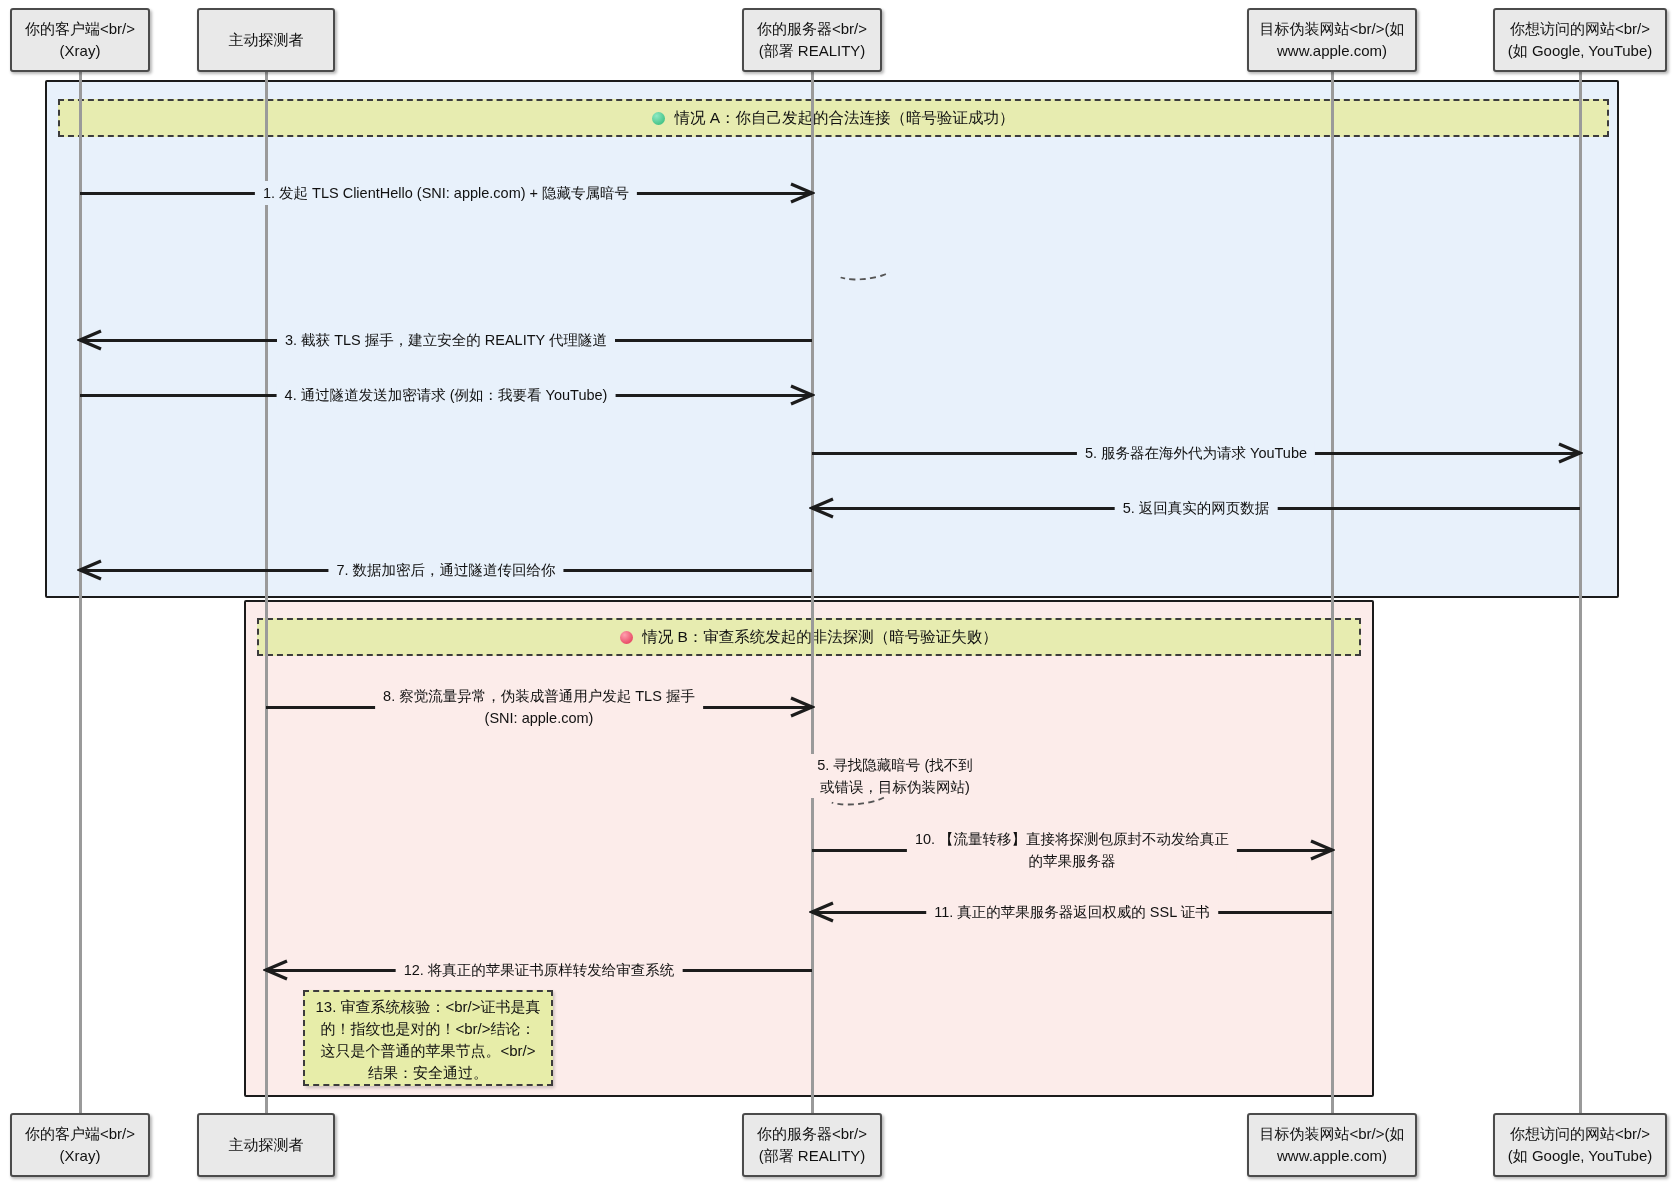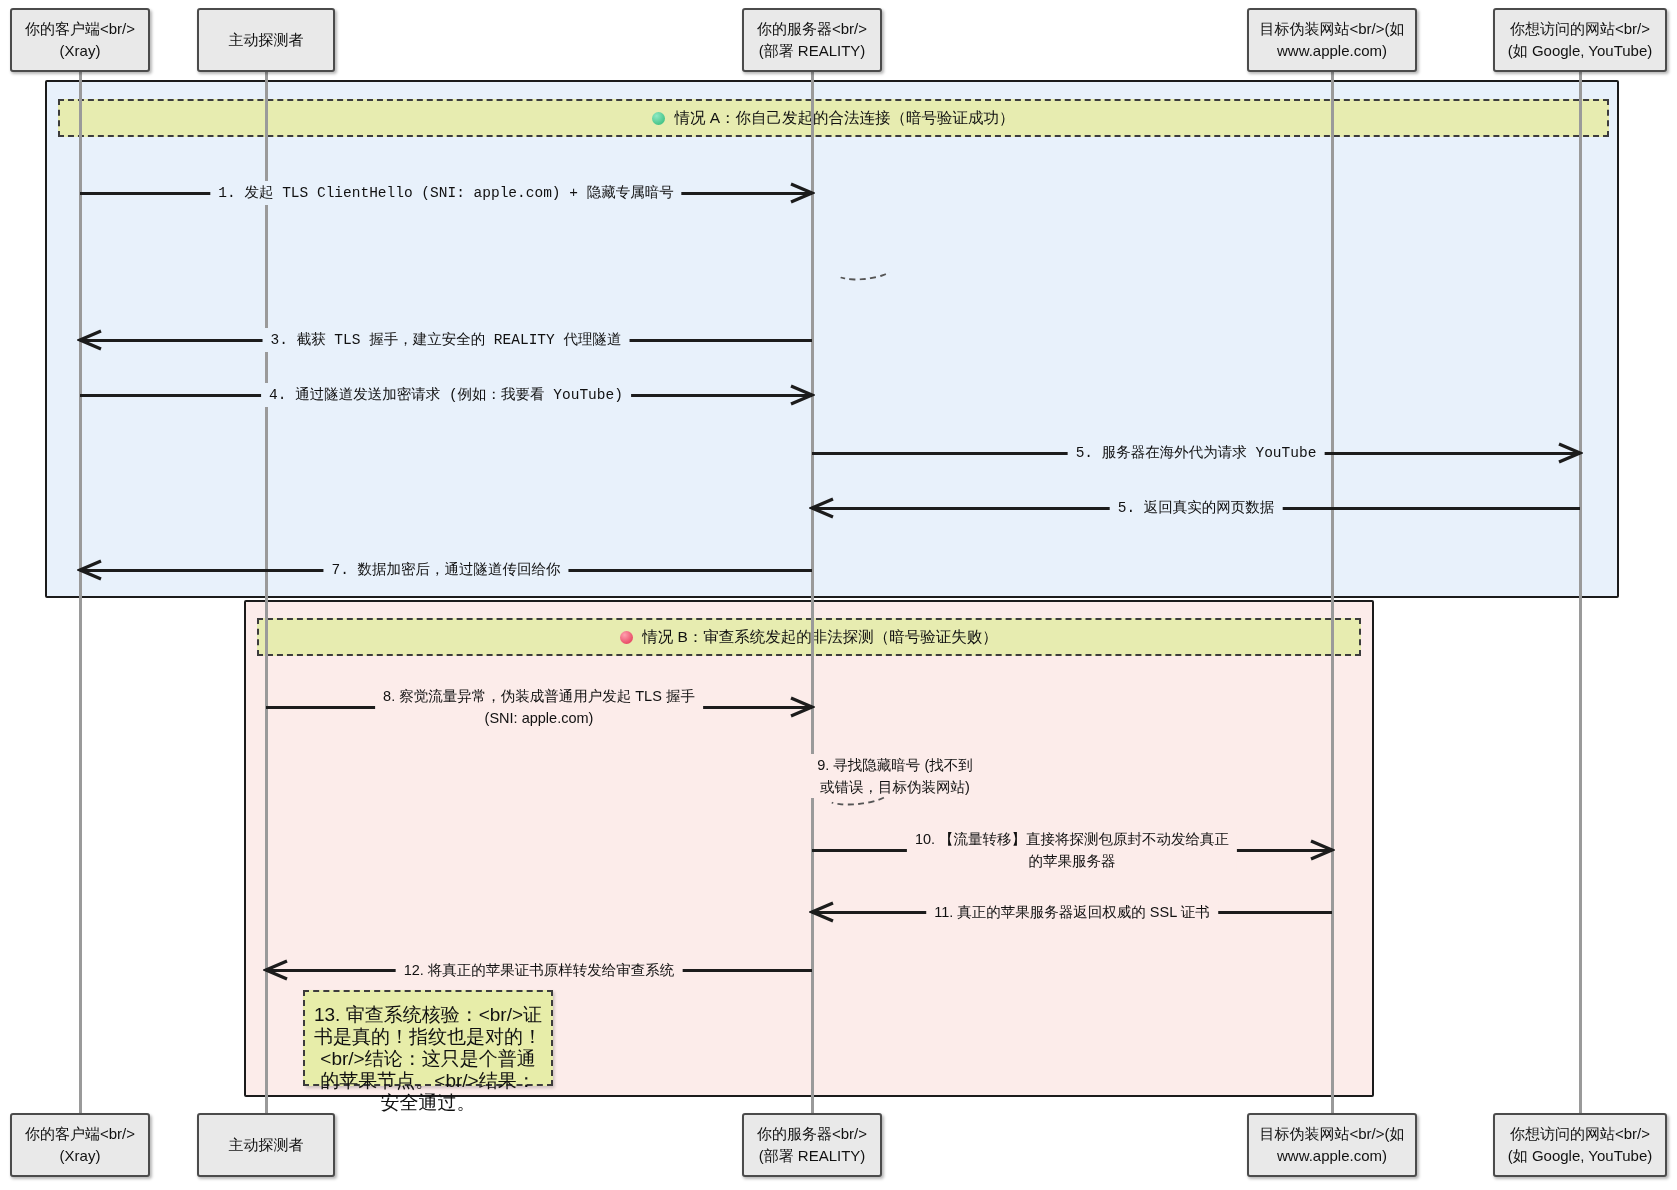--- a/index.html
+++ b/index.html
@@ -33,33 +33,33 @@
   
   .msg{position:absolute;height:0;}
   .mline{position:absolute;left:0;right:0;top:-1.5px;border-top:3px solid var(--c-arrow,#1c1c1c);}
   .head{position:absolute;top:-12px;}
   .head.r{right:-3px;}
   .head.l{left:-3px;}
   .mlabel{
     position:absolute;left:50%;top:0;transform:translate(-50%,-50%);
     white-space:nowrap;padding:1px 8px;font-size:14.5px;line-height:22px;text-align:center;
   }
-  .bgA{background:var(--c-case-a-bg,#e8f1fb);font-family:Liberation Mono, monospace;}
+  .bgA{background:var(--c-case-a-bg,#e8f1fb);}
   .bgB{background:var(--c-case-b-bg,#fcecea);}
   
   .selfmsg{position:absolute;text-align:center;font-size:14.5px;line-height:22px;padding:0 4px;}
   .selfarc{
     position:absolute;height:15px;border:2.5px dashed #555;
     border-color:transparent transparent #555 transparent;
     border-radius:50%;transform:rotate(-6deg);
   }
   
   .note{
     position:absolute;background:var(--c-note-bg,#e7eda9);border:2.5px dashed #3c3c3c;
-    font-size:19px;line-height:22px;text-align:center;padding:12px 8px;box-sizing:border-box;
+    font-size:15px;line-height:22px;text-align:center;padding:4px 8px;box-sizing:border-box;
     box-shadow:1.5px 2px 3px rgba(0,0,0,.2);
   }
 </style>
 </head>
 <body>
 
 <div class="stage">
 
   <div class="section a" style="left:45px;top:80px;width:1570px;height:514px;"></div>
   <div class="section b" style="left:244px;top:600px;width:1126px;height:493px;"></div>
@@ -134,21 +134,21 @@
     <svg class="head r" width="28" height="24">
         <path d="M4 3 L25 12 L4 21" fill="none" stroke="#1c1c1c" stroke-width="3.2"></path>
       </svg>
     <div class="mlabel bgB">
       <div>8. 察觉流量异常，伪装成普通用户发起 TLS 握手</div>
       <div>(SNI: apple.com)</div>
     </div>
   </div>
 
   <div class="selfmsg bgB" style="left:798px;top:754px;width:186px;">
-    <div>9. 寻找隐藏暗号 (找不到</div>
+    <div>5. 寻找隐藏暗号 (找不到</div>
     <div>或错误，目标伪装网站)</div>
   </div>
   <div class="selfarc" style="left:826px;top:786px;width:60px;"></div>
 
   <div class="msg" style="left:812px;top:850px;width:520px;">
     <div class="mline"></div>
     <svg class="head r" width="28" height="24">
         <path d="M4 3 L25 12 L4 21" fill="none" stroke="#1c1c1c" stroke-width="3.2"></path>
       </svg>
     <div class="mlabel bgB">

